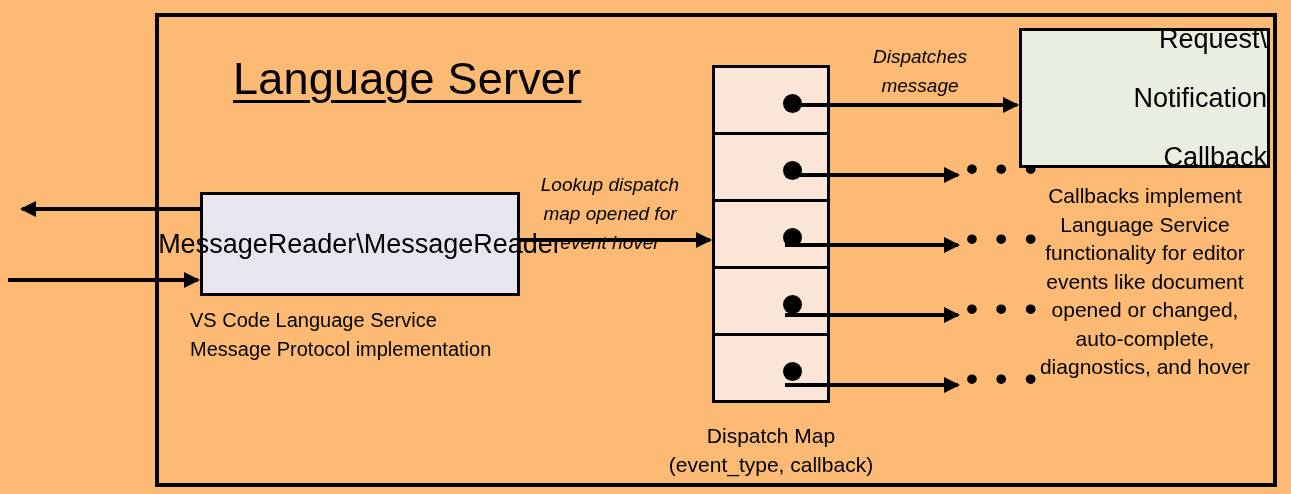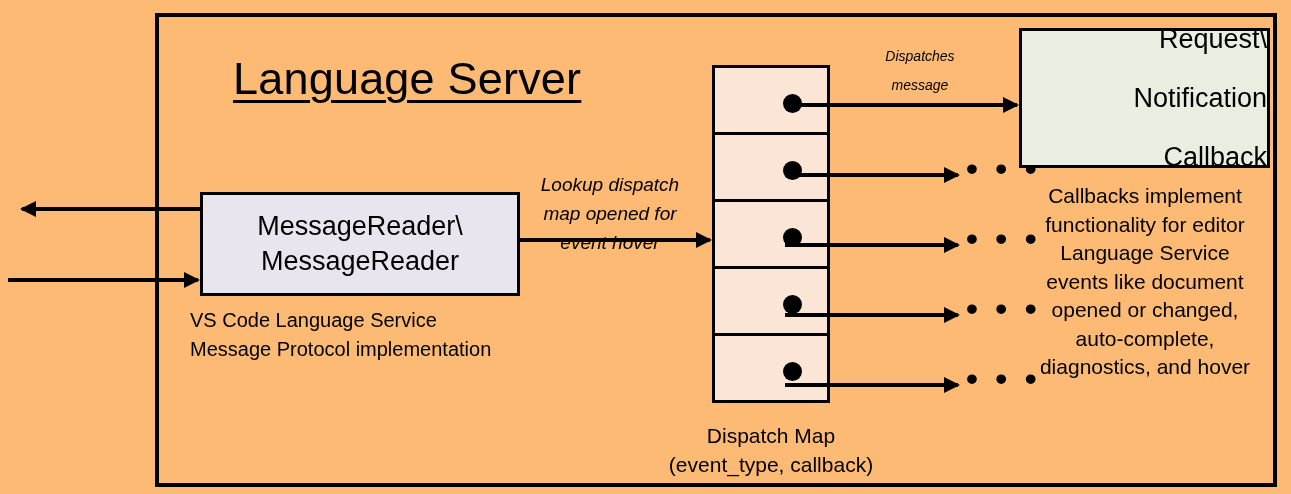--- a/index.html
+++ b/index.html
@@ -47,21 +47,20 @@
   #mrw-box {
     position: absolute;
     left: 200px;
     top: 192px;
     width: 320px;
     height: 104px;
     background: #E8E5EF;
     border: 3px solid #000000;
     box-sizing: border-box;
     display: flex;
-    flex-direction: column;
     align-items: center;
     justify-content: center;
     font-size: 27px;
     line-height: 35px;
     text-align: center;
   }
   #mrw-caption {
     position: absolute;
     left: 190px;
     top: 306px;
@@ -96,21 +95,21 @@
   }
 
   
   #dispatches-label {
     position: absolute;
     left: 835px;
     top: 42px;
     width: 170px;
     text-align: center;
     font-style: italic;
-    font-size: 14px;
+    font-size: 19px;
     line-height: 29px;
   }
 
   
   #dispatch-map {
     position: absolute;
     left: 712px;
     top: 65px;
     width: 118px;
     height: 350px;
@@ -251,22 +250,22 @@
   <div class="ellipsis" style="left:966px; top:298px;">• • •</div>
   <div class="ellipsis" style="left:966px; top:368px;">• • •</div>
 
   <div id="callback-box">
     <div>Request\</div>
     <div>Notification</div>
     <div>Callback</div>
   </div>
   <div id="callback-caption">
     <div>Callbacks implement</div>
+    <div>Language Service</div>
     <div>functionality for editor</div>
-    <div>Language Service</div>
     <div>events like document</div>
     <div>opened or changed,</div>
     <div>auto-complete,</div>
     <div>diagnostics, and hover</div>
   </div>
 
   <svg id="wires" viewBox="0 0 1291 494">
     <defs>
       <marker id="ah" viewBox="0 0 12 12" refX="10.5" refY="6" markerWidth="12" markerHeight="12" orient="auto-start-reverse" markerUnits="userSpaceOnUse">
         <path d="M 0 0 L 12 6 L 0 12 z" fill="#000000"></path>

